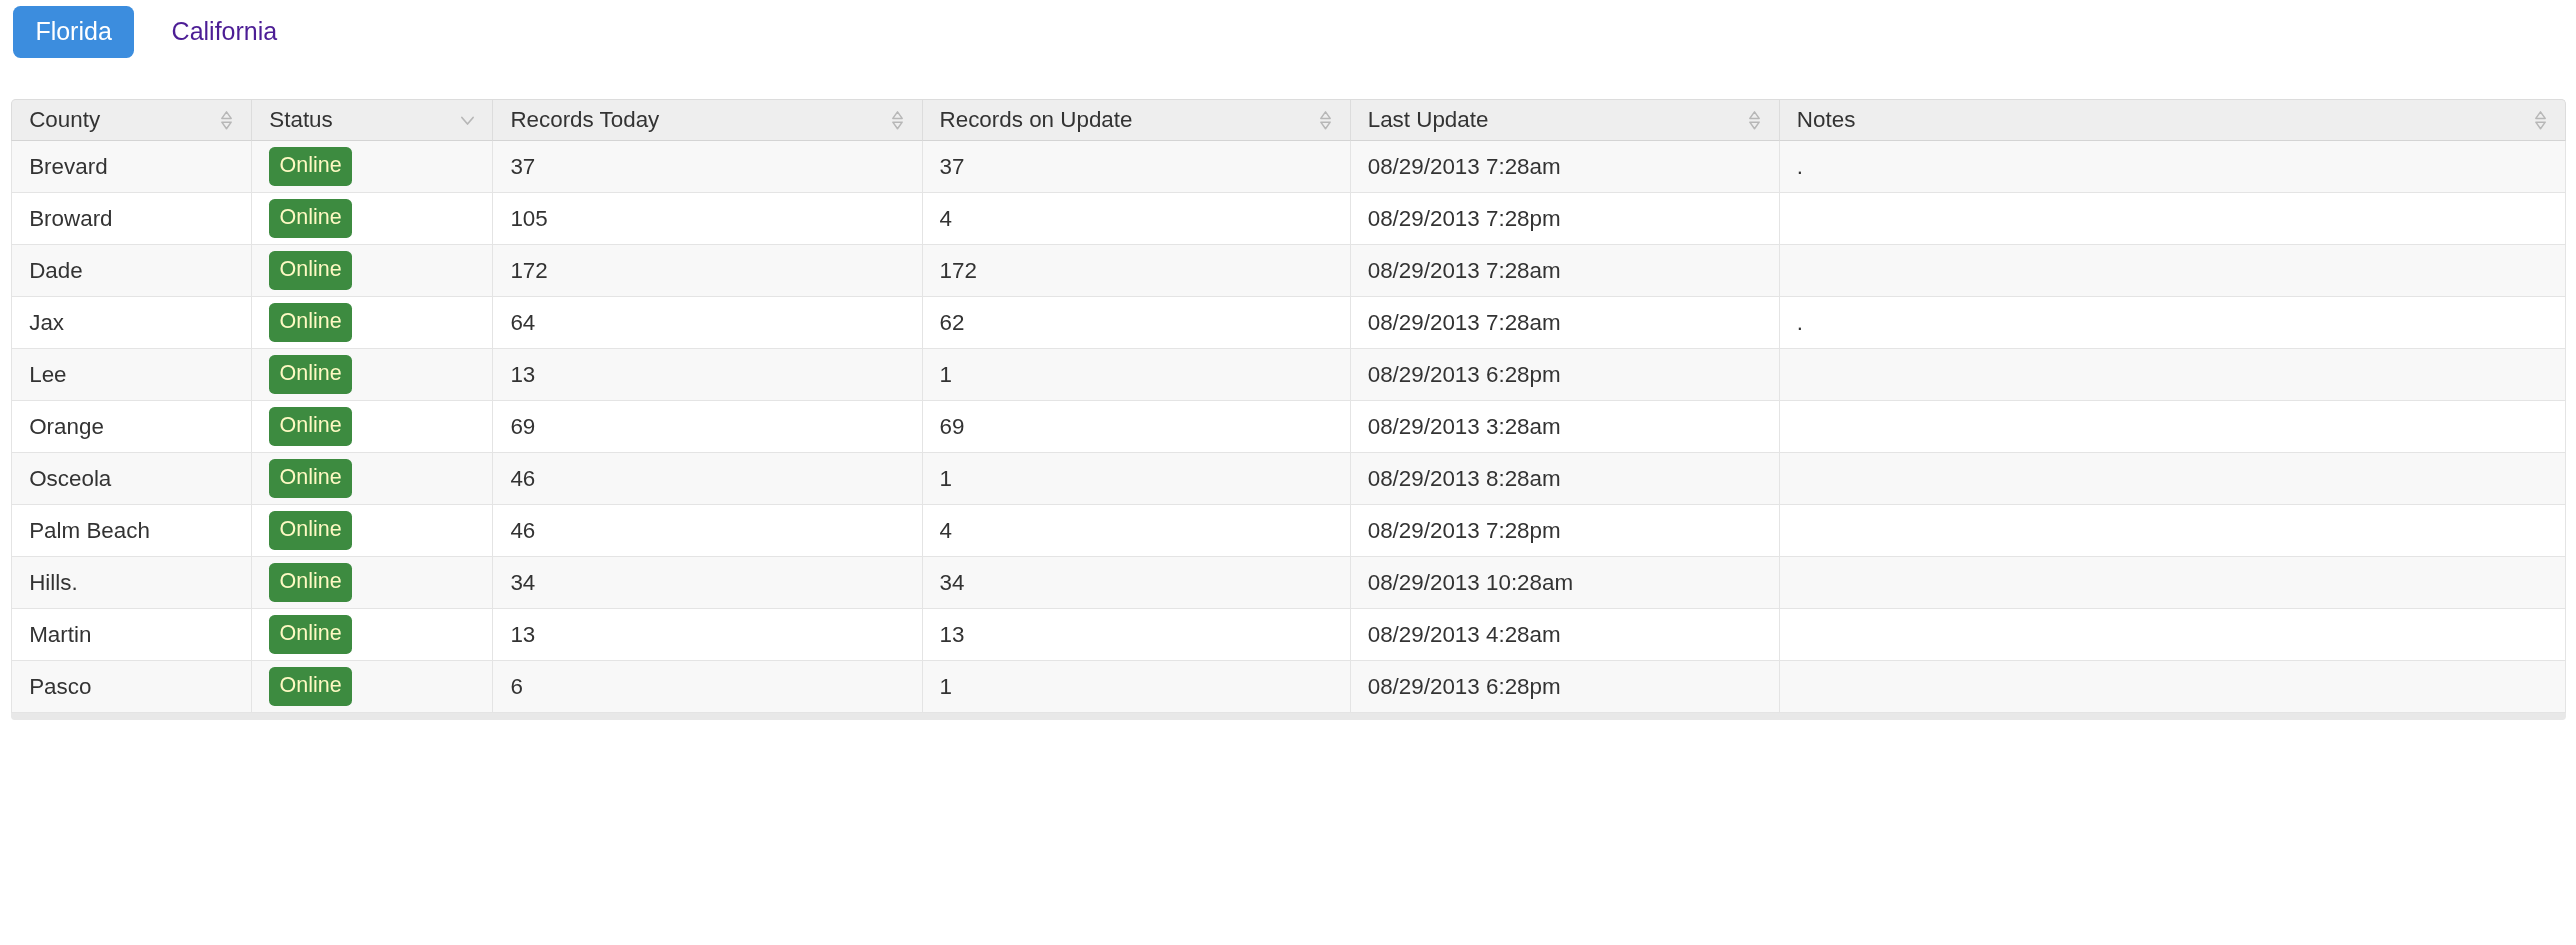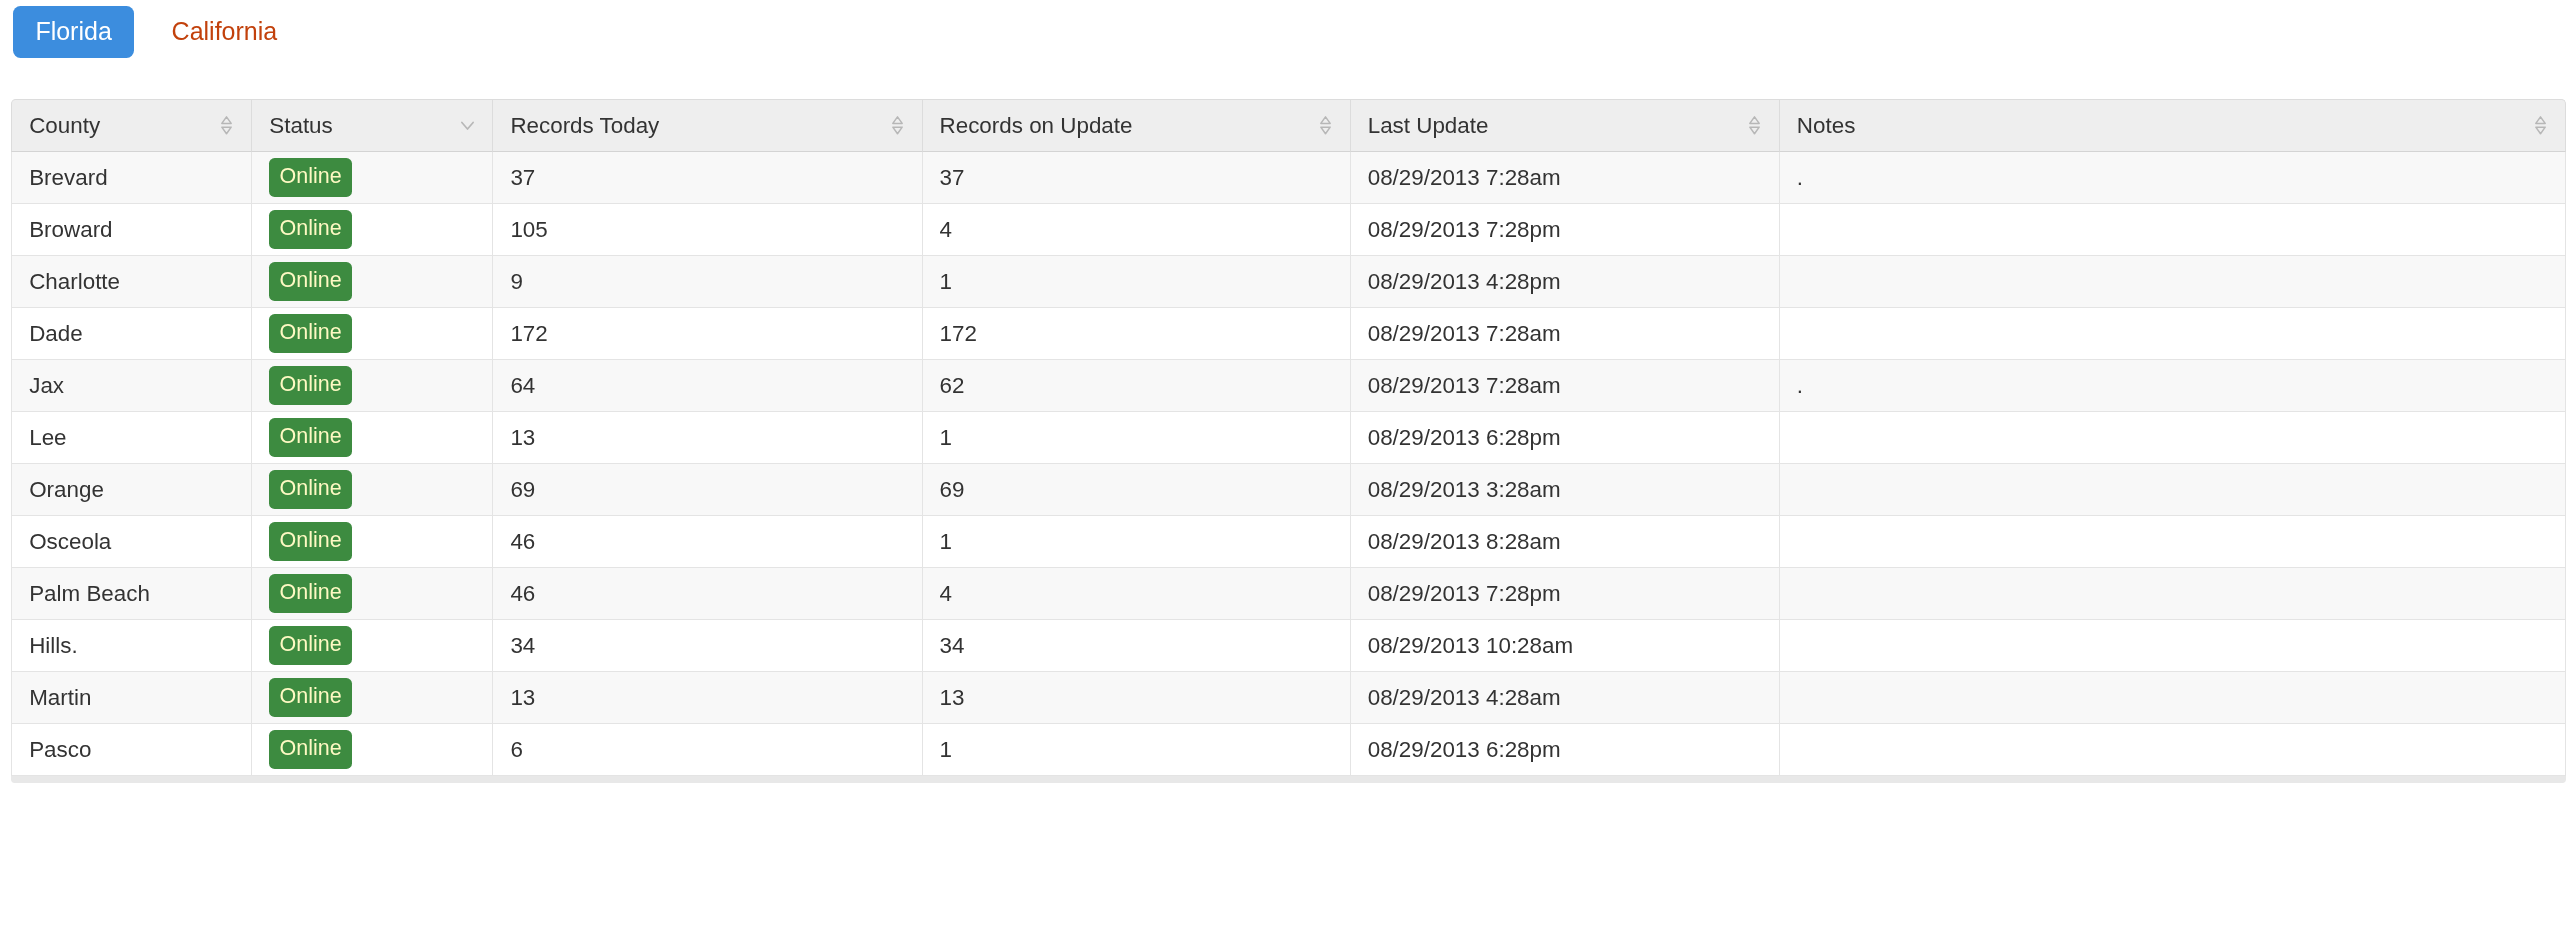--- a/index.html
+++ b/index.html
@@ -25,21 +25,21 @@
     height: 58px;
     box-sizing: border-box;
   }
   .tab {
     font-size: 25px;
     line-height: 1;
     padding: 13px 22.4px 14px 22.4px;
     border-radius: 7.5px;
     border: none;
     background: transparent;
-    color: #c2410c;
+    color: #4c1d95;
     font-family: "Liberation Sans", sans-serif;
     cursor: pointer;
     white-space: nowrap;
   }
   .tab.active {
     background: #3c8dde;
     color: #ffffff;
   }
 
   
@@ -54,21 +54,21 @@
     table-layout: fixed;
     font-size: 22.4px;
   }
 
   table.grid thead th {
     background: #eeeeee;
     border-top: 0.9px solid #dcdcdc;
     border-bottom: 1.9px solid #d4d4d4;
     border-right: 0.9px solid #dcdcdc;
     padding: 0 17px;
-    height: 53px;
+    height: 42px;
     text-align: left;
     font-weight: normal;
     color: #333333;
     position: relative;
     box-sizing: border-box;
     vertical-align: middle;
   }
   table.grid thead th:first-child {
     border-left: 0.9px solid #dcdcdc;
     border-top-left-radius: 4.7px;
@@ -229,28 +229,20 @@
         </tr>
         <tr>
           <td>Broward</td>
           <td><span class="badge">Online</span></td>
           <td>105</td>
           <td>4</td>
           <td>08/29/2013 7:28pm</td>
           <td></td>
         </tr>
         <tr>
-          <td>Charlotte</td>
-          <td><span class="badge">Online</span></td>
-          <td>9</td>
-          <td>1</td>
-          <td>08/29/2013 4:28pm</td>
-          <td></td>
-        </tr>
-        <tr>
           <td>Dade</td>
           <td><span class="badge">Online</span></td>
           <td>172</td>
           <td>172</td>
           <td>08/29/2013 7:28am</td>
           <td></td>
         </tr>
         <tr>
           <td>Jax</td>
           <td><span class="badge">Online</span></td>

